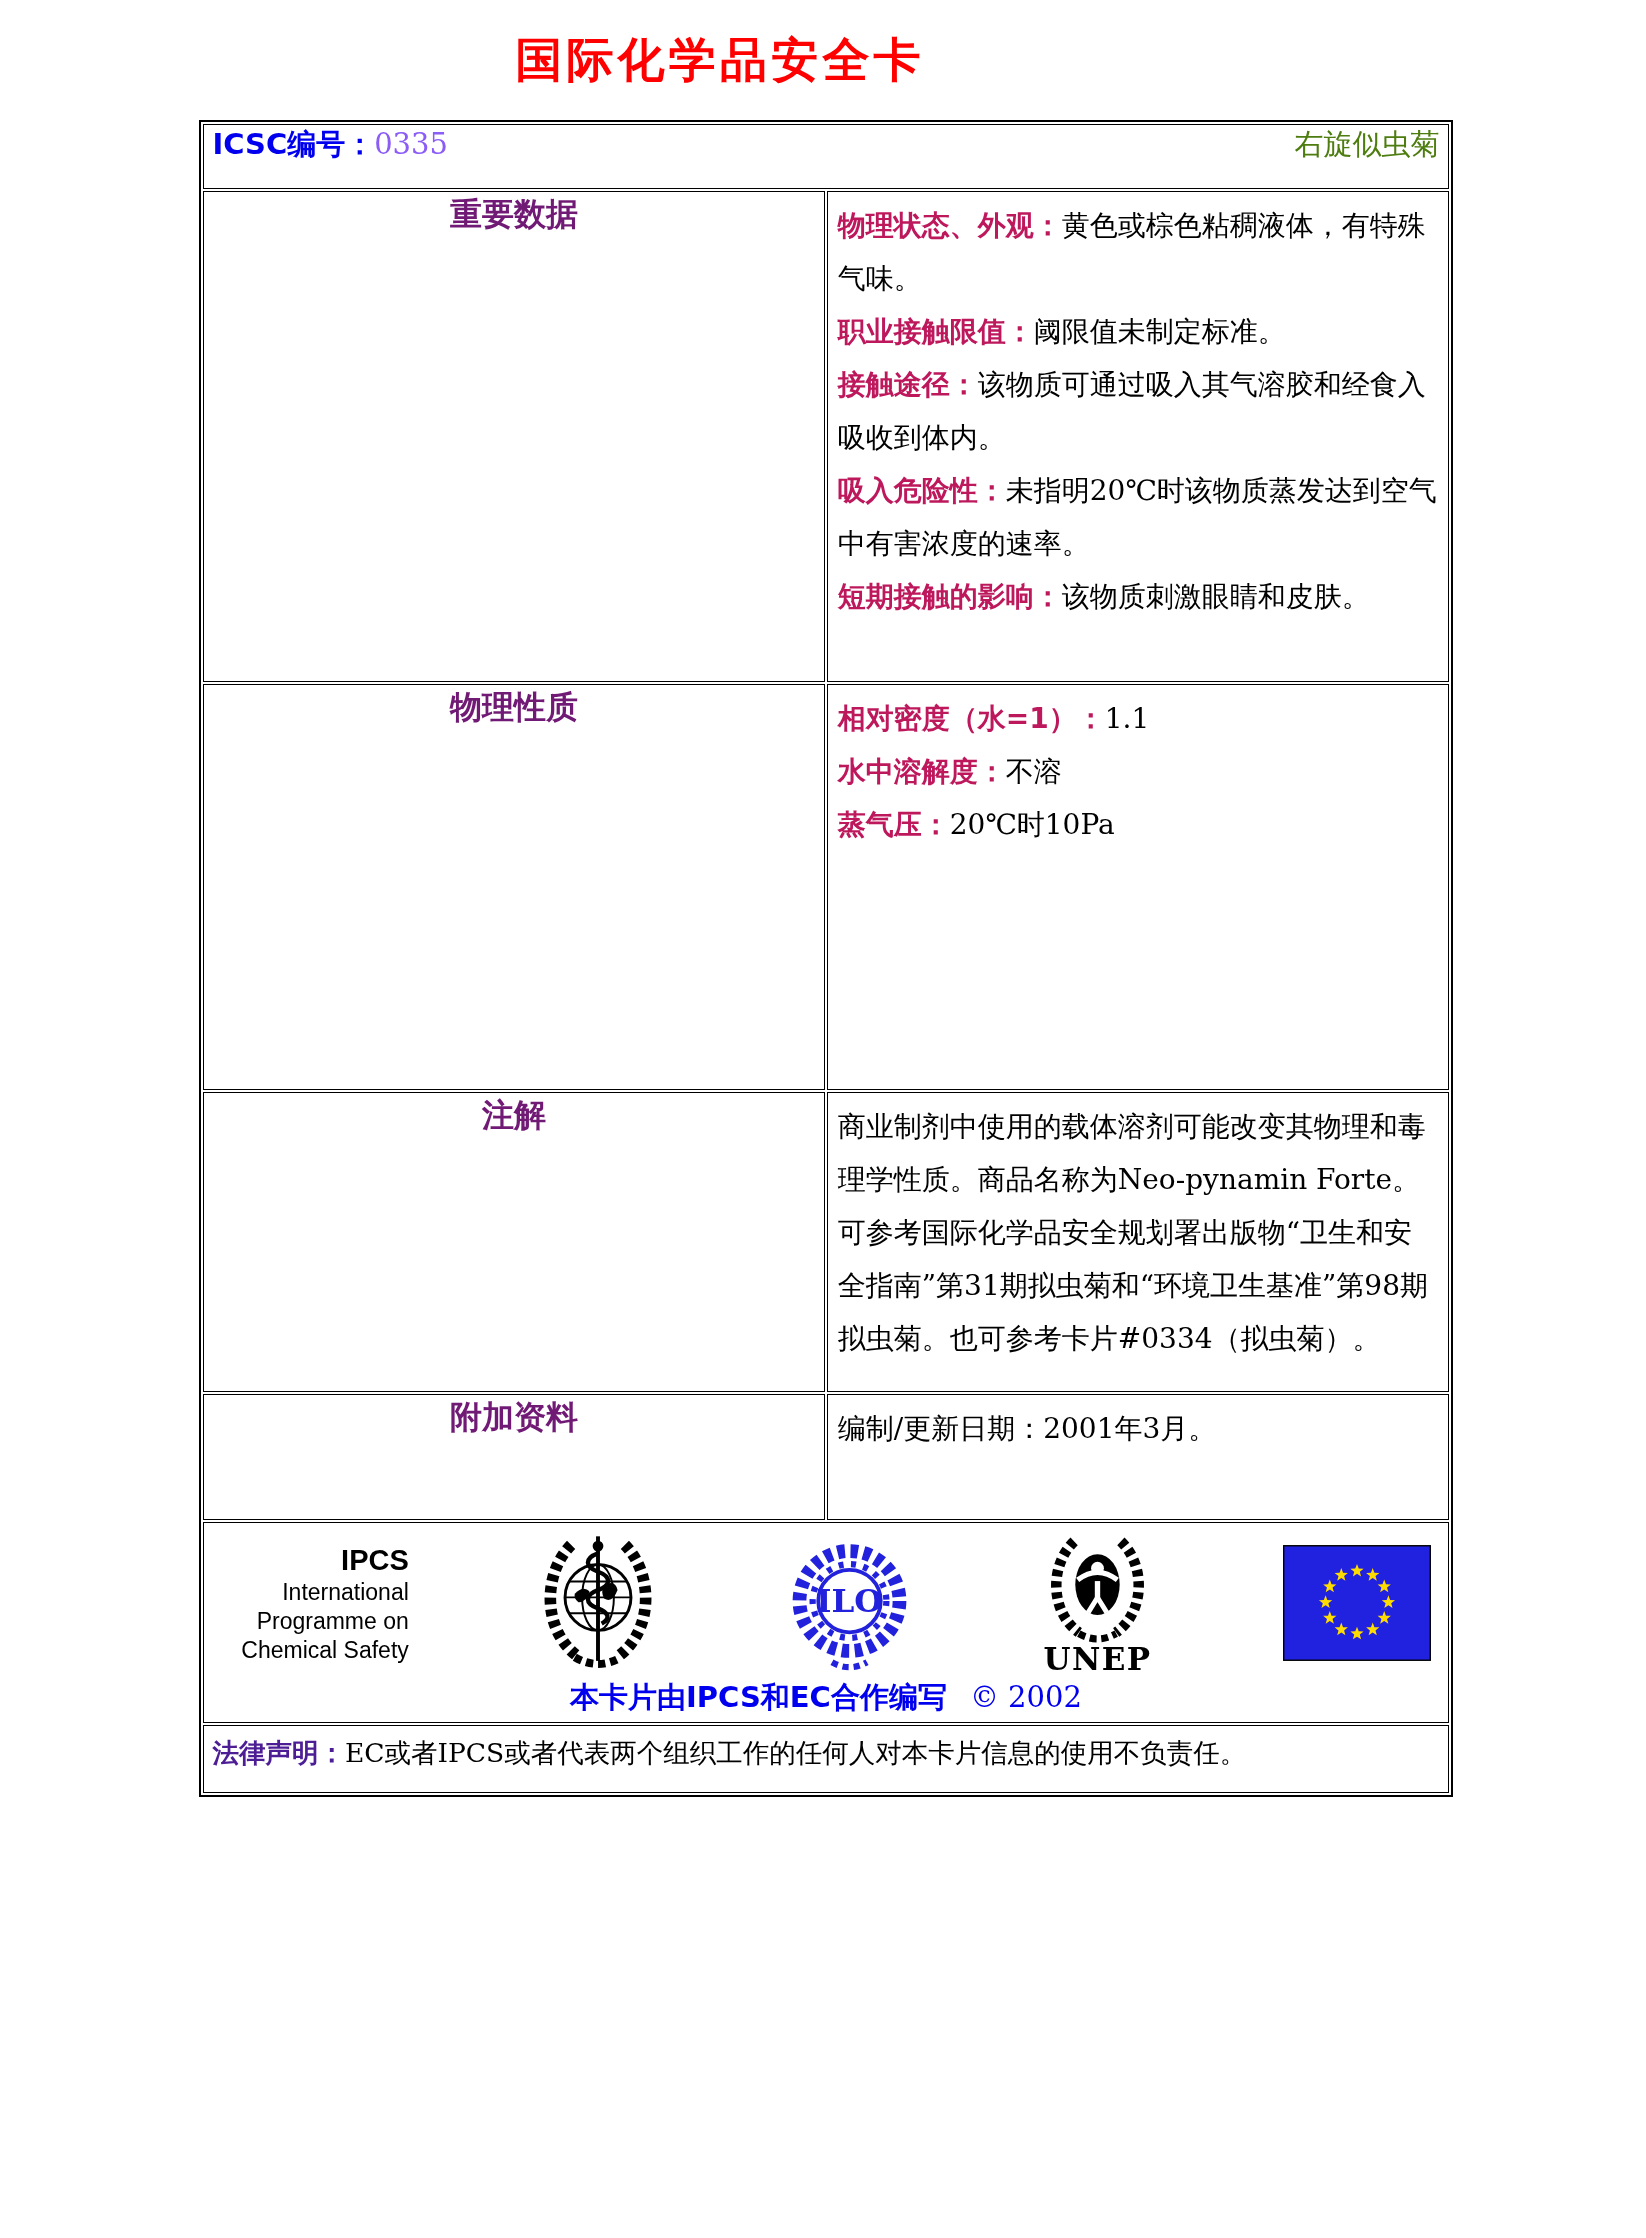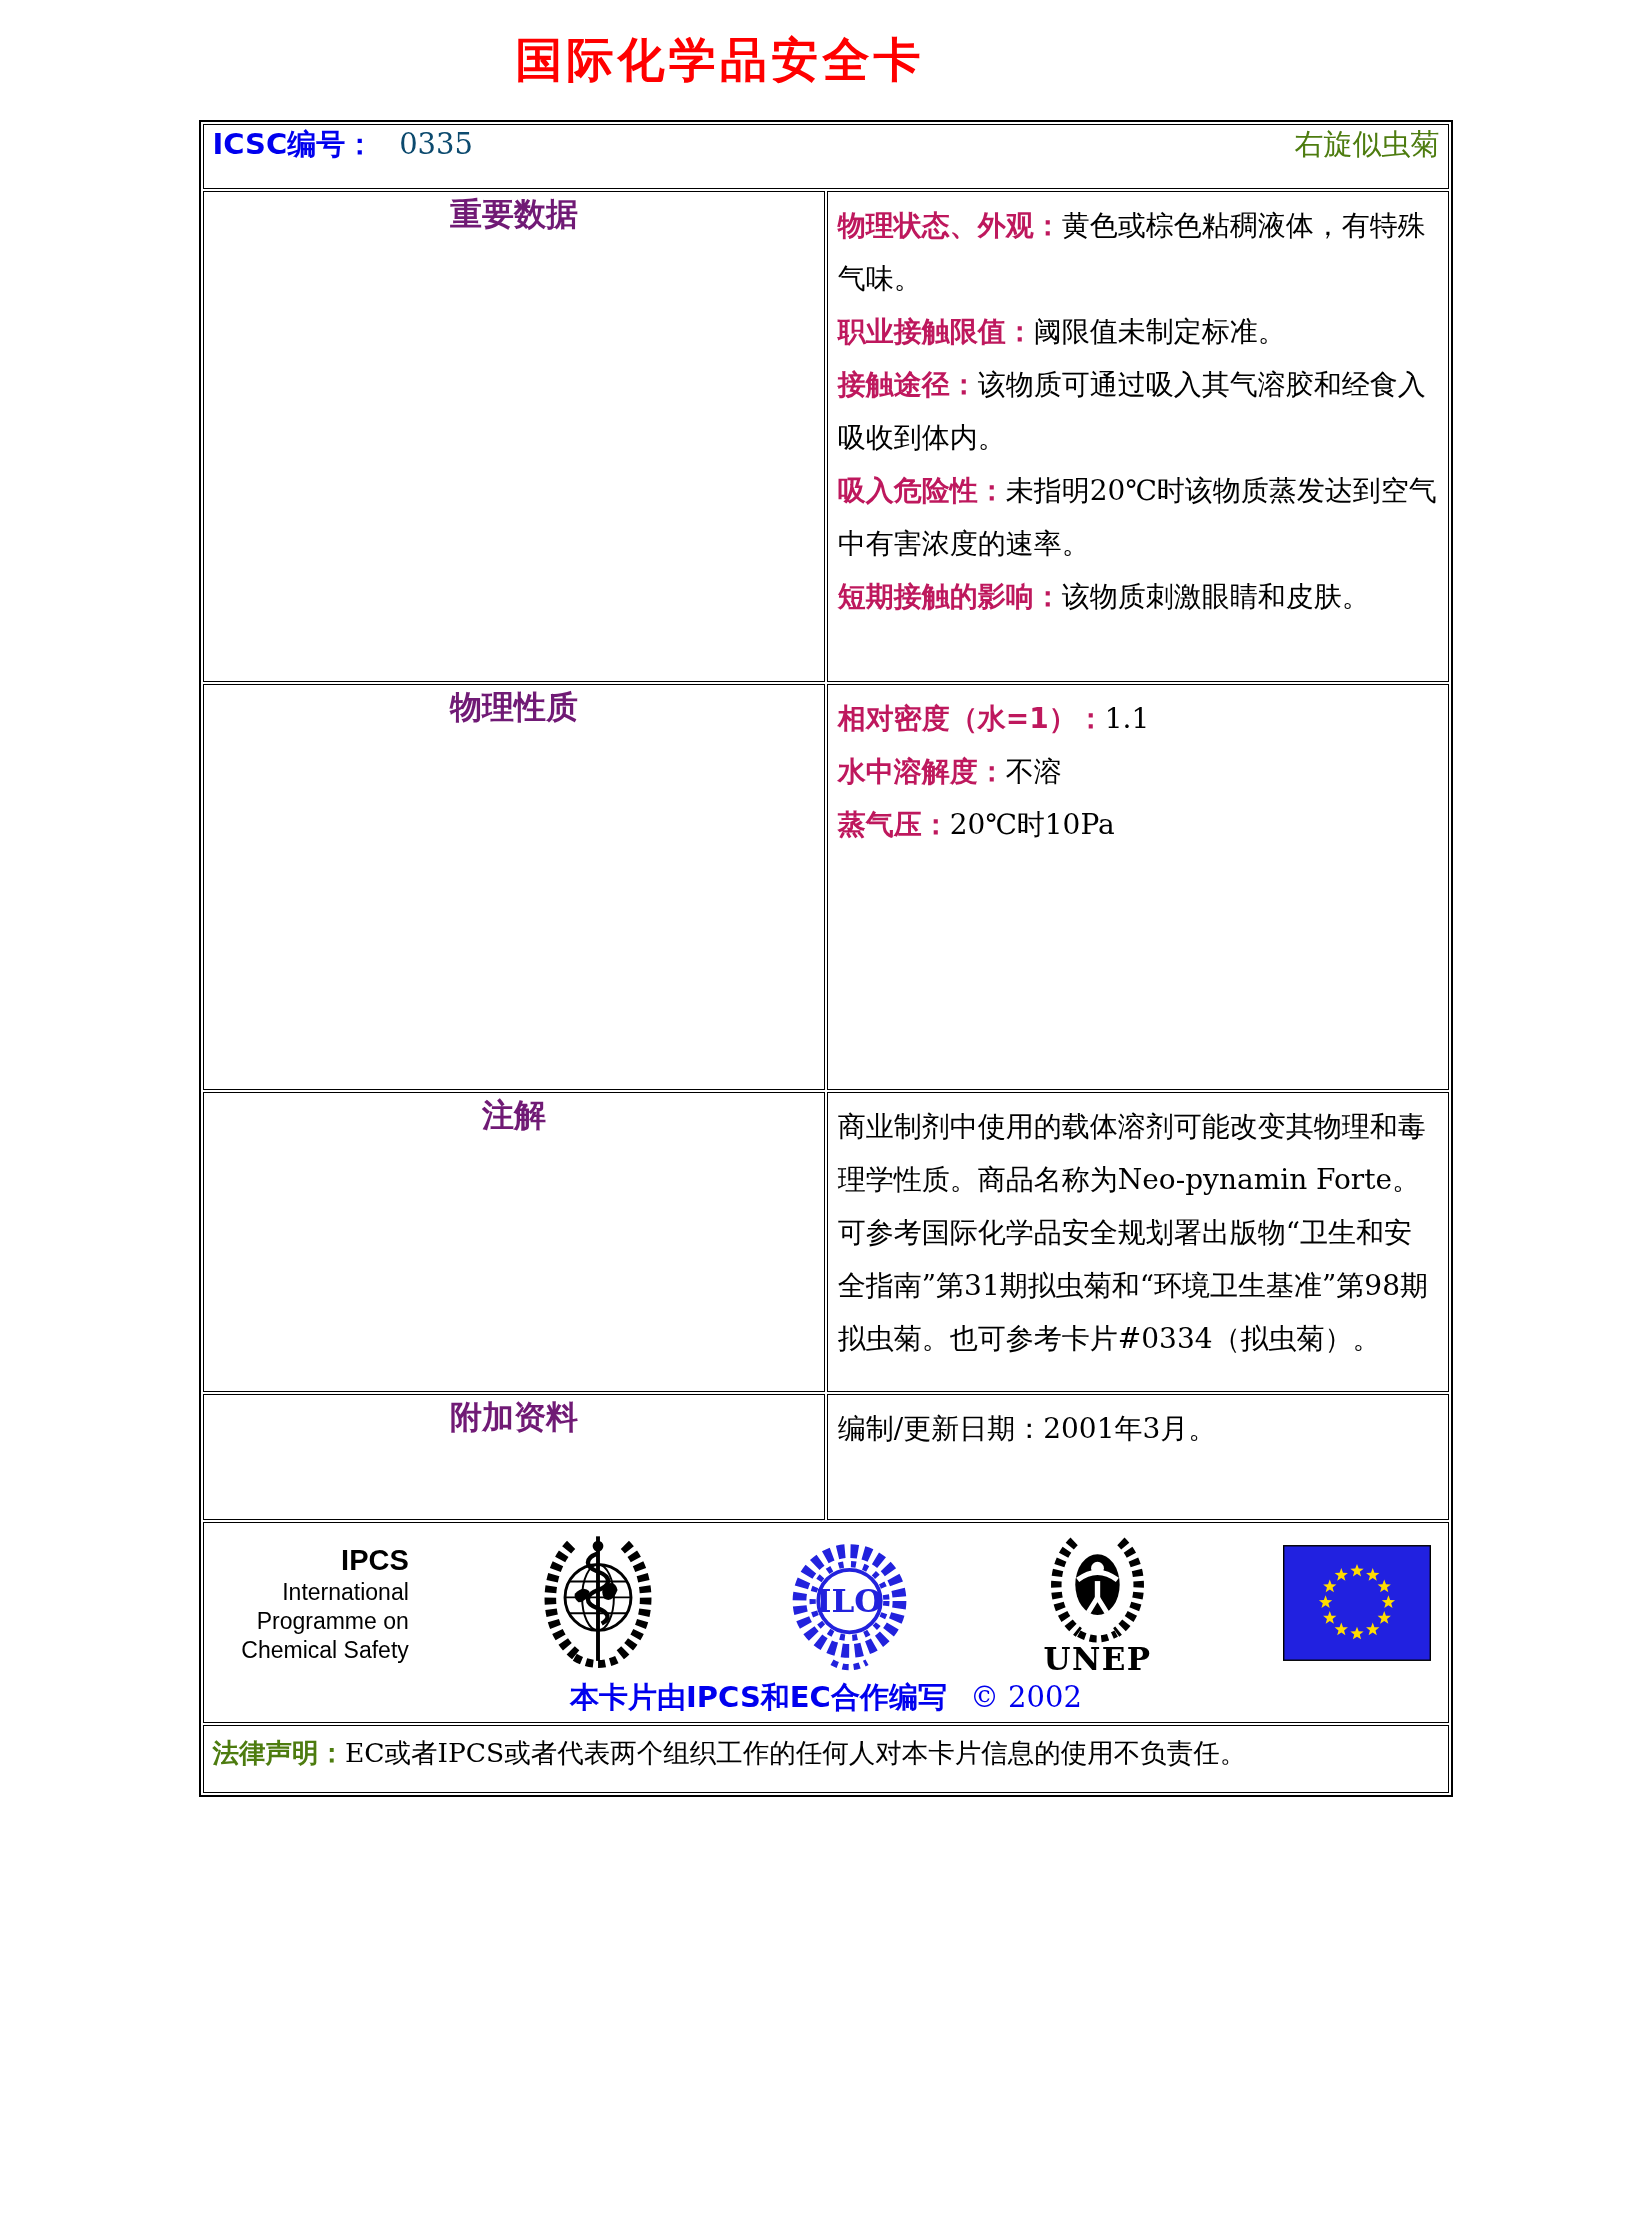--- a/index.html
+++ b/index.html
@@ -71,21 +71,21 @@
     display:flex;
     justify-content:space-between;
     align-items:center;
     font-size:29px;
   }
   .icsc-label{
     color:#0000ee;
     font-weight:bold;
     font-family:"DejaVu Sans","Liberation Sans",sans-serif;
   }
-  .icsc-number{color:#0c4a6e;margin-left:25px;}
+  .icsc-number{color:#8b5cf6;margin-left:0;}
   .chem-name{color:#4d7c0f;}
   
   td.h-r1{height:482px;}
   td.h-r2{height:397px;}
   td.h-r3{height:141px;}
   td.h-r4{height:291px;}
   td.h-r5{height:117px;}
   
   td.logo-cell{
     height:193px;
@@ -132,21 +132,21 @@
     margin-left:23px;
   }
   td.legal-cell{
     height:61px;
     padding:5.6px 8.4px 0 8.4px;
     font-size:26.5px;
     line-height:43px;
   }
   .legal-label{
     font-weight:bold;
-    color:#4d7c0f;
+    color:#4c1d95;
     font-family:"DejaVu Sans","Liberation Sans",sans-serif;
   }
   svg{display:block;}
 </style>
 </head>
 <body>
 
 <div class="page">
 
   <h1 class="page-title">国际化学品安全卡</h1>

